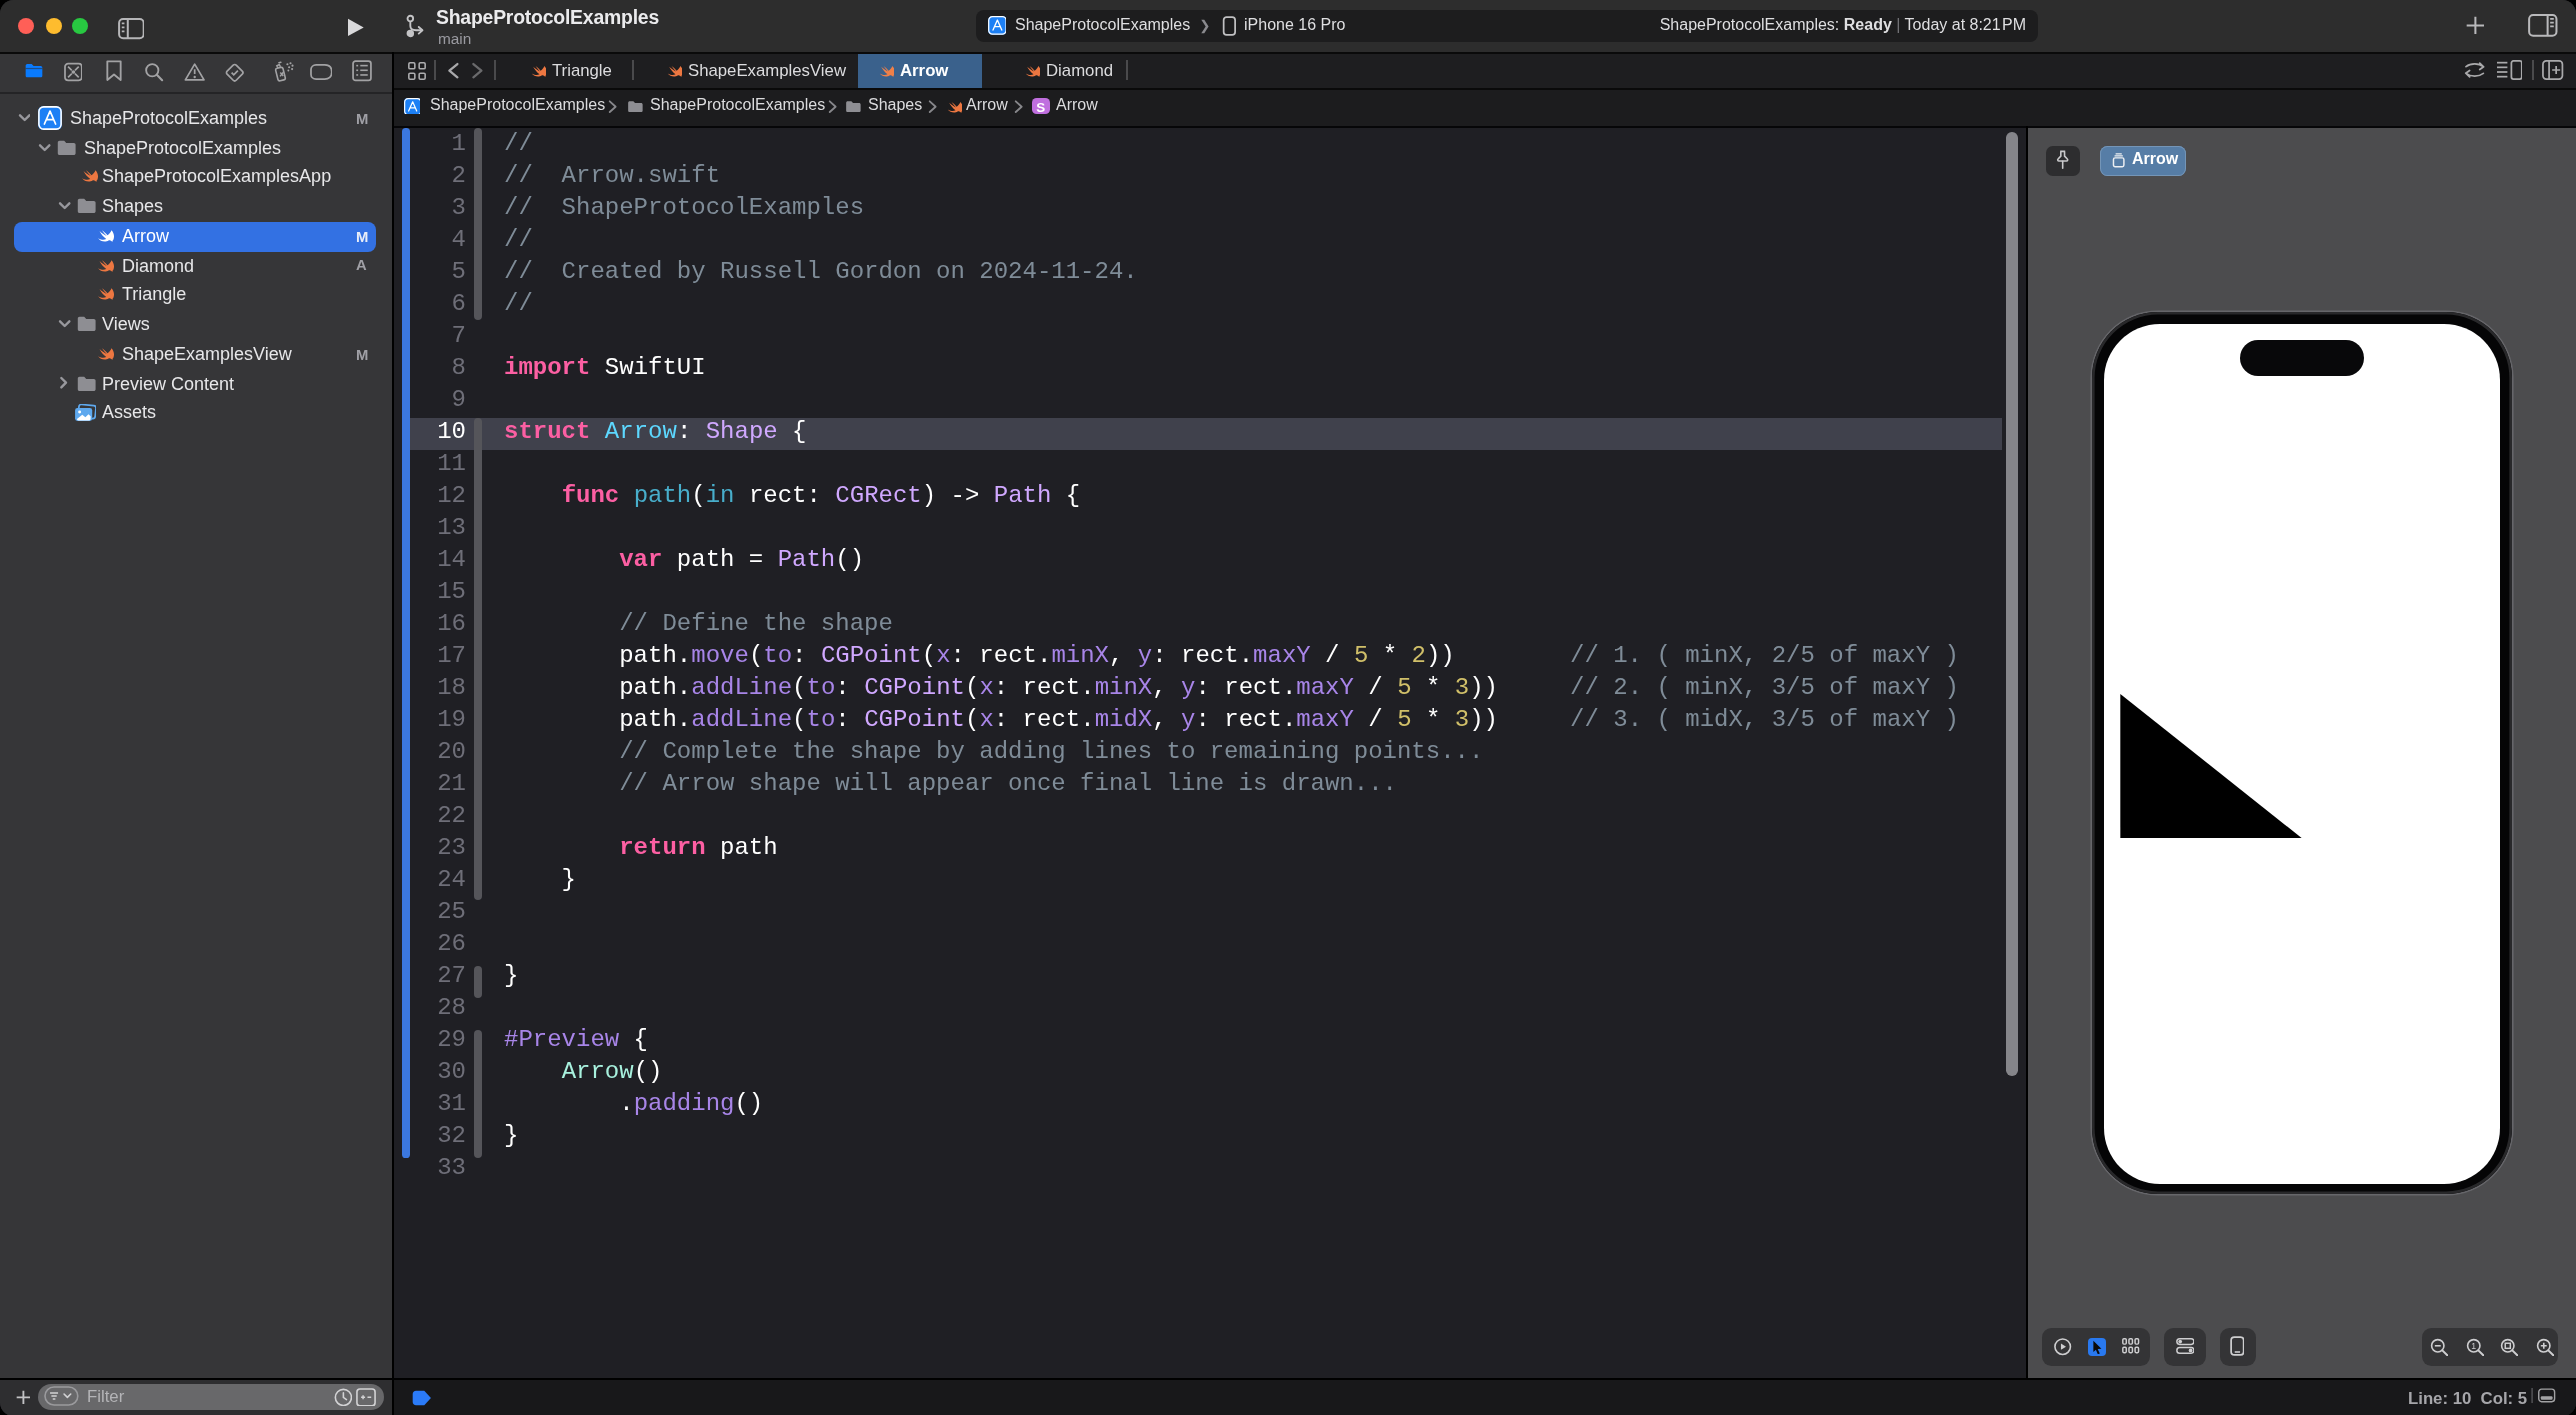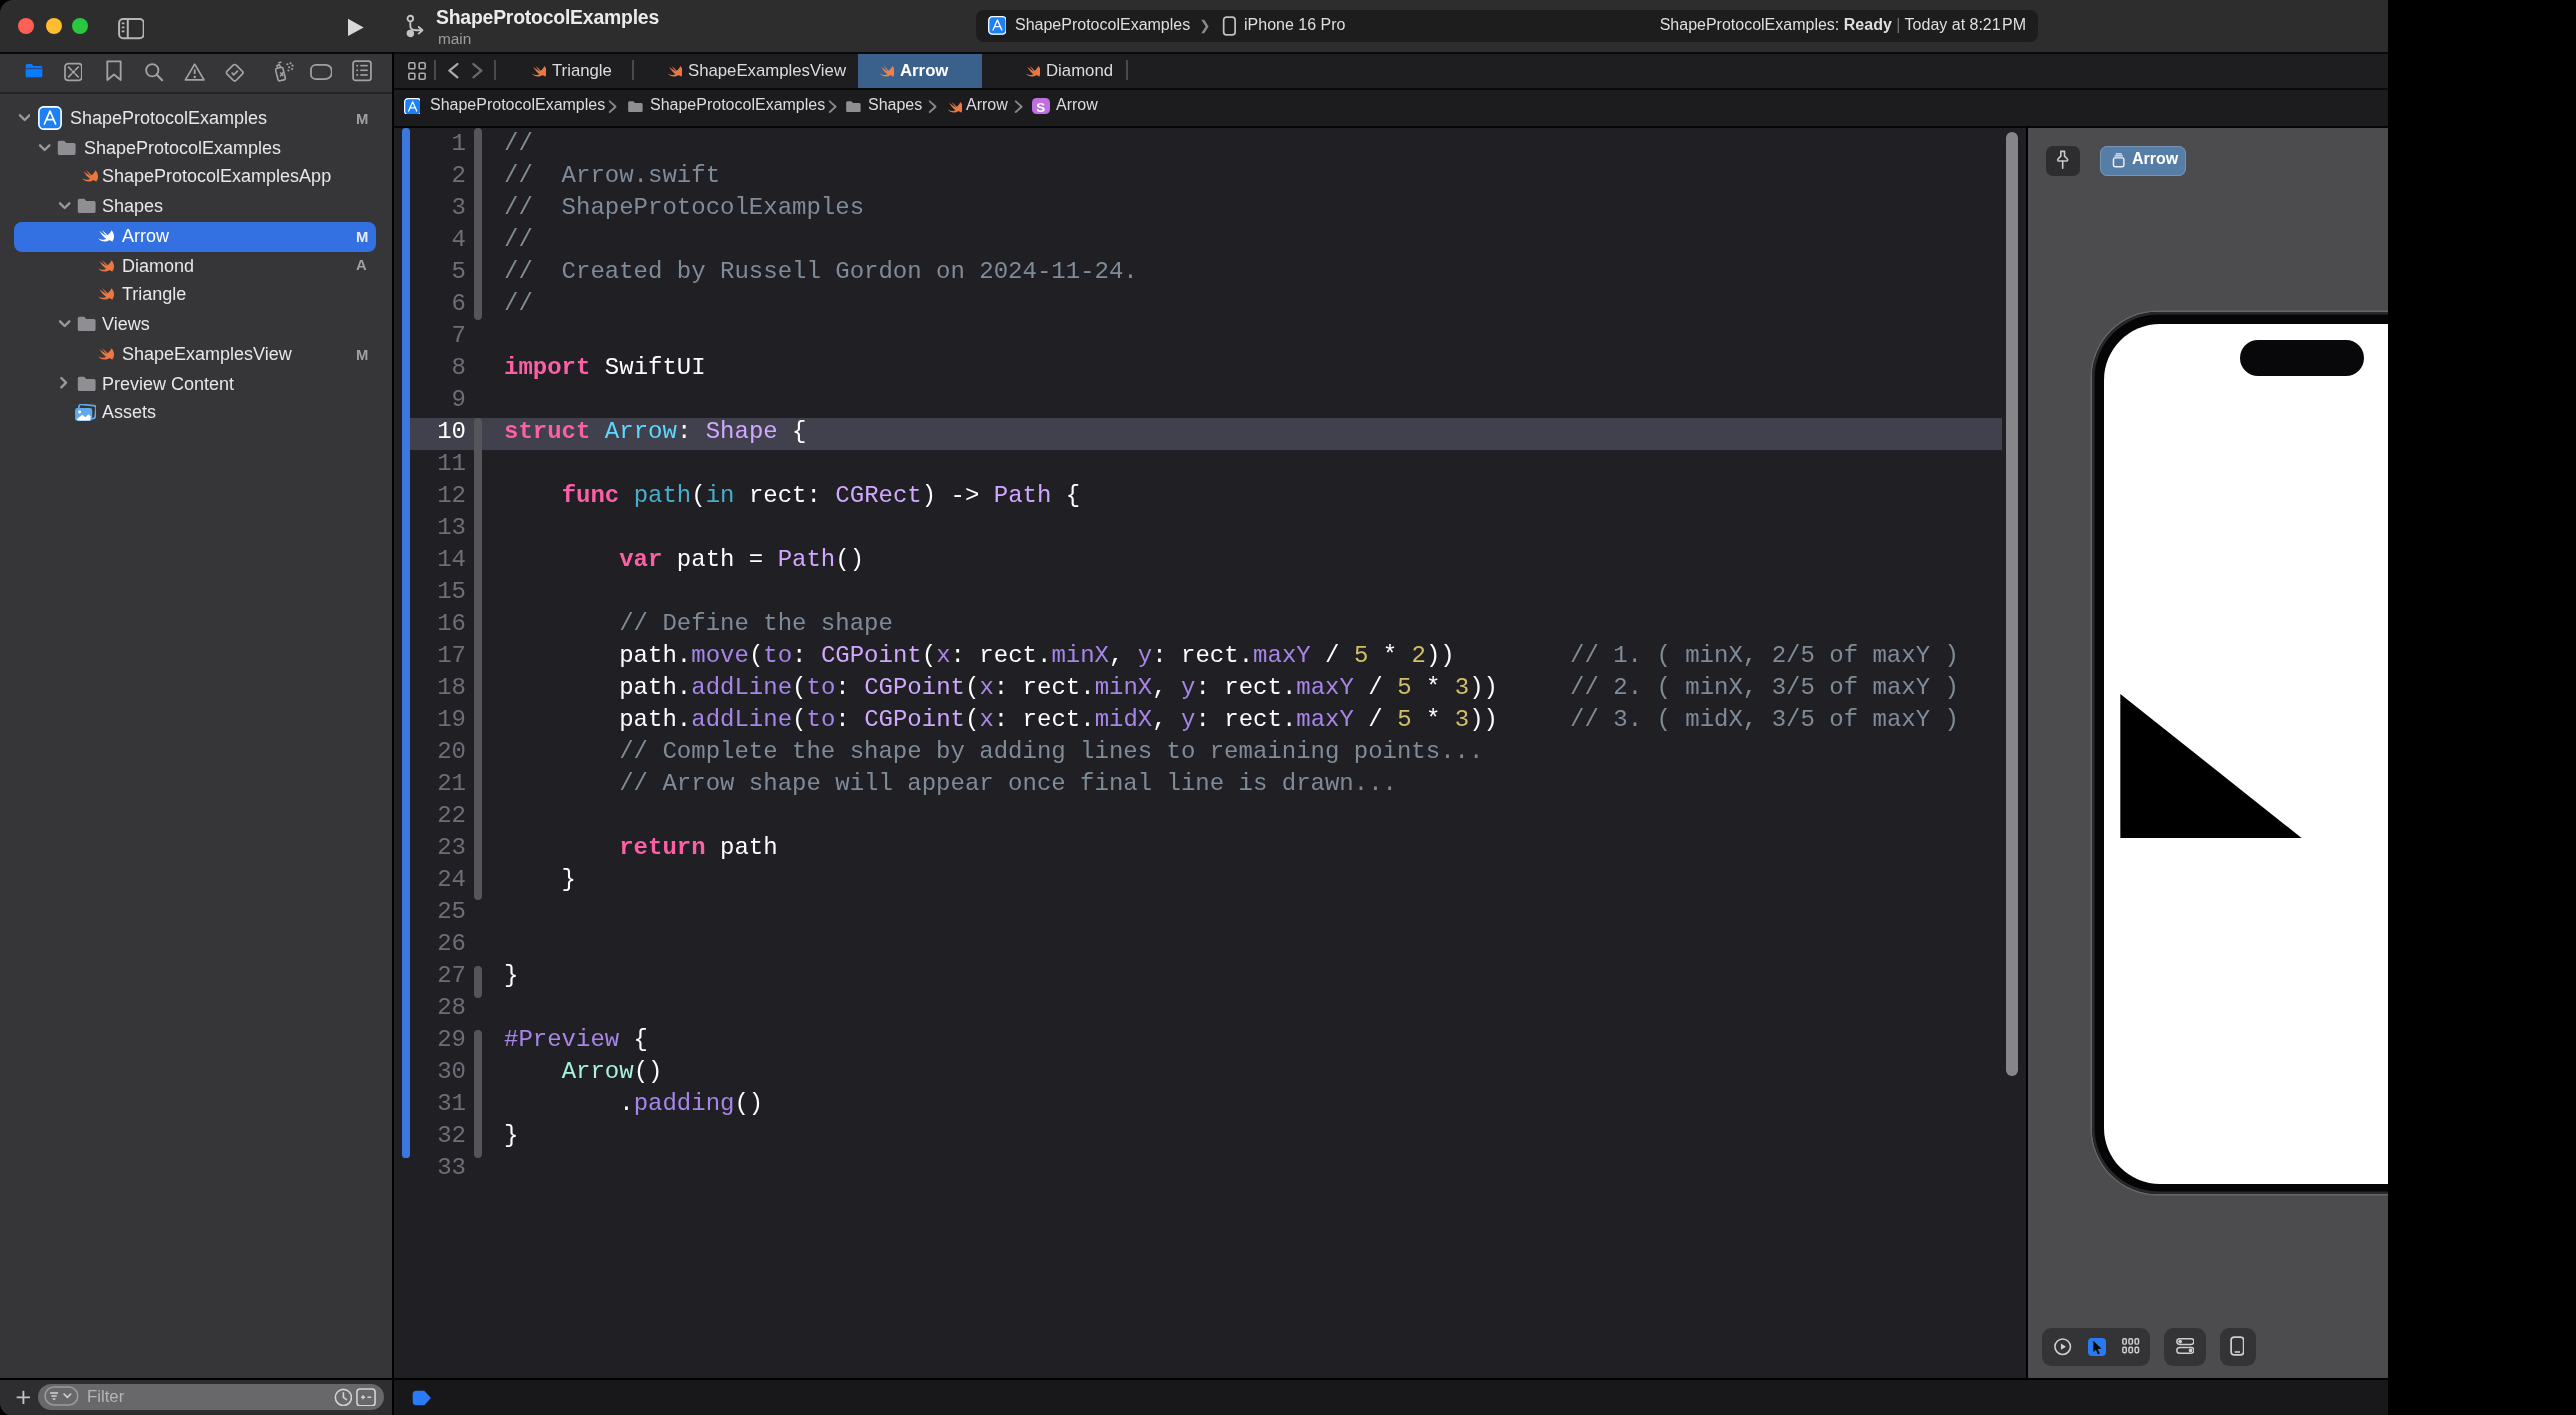--- a/index.html
+++ b/index.html
@@ -1,16 +1,16 @@
 <!DOCTYPE html>
 <html style="font-size:10.7px"><head>
 <meta charset="utf-8">
 <style>
   html,body{margin:0;padding:0;background:#000;}
-  #stage{width:2388px;height:1415px;overflow:hidden;position:relative;background:#000;}
+  #stage{width:2576px;height:1415px;overflow:hidden;position:relative;background:#000;}
   #root{width:1288px;height:708px;transform:scale(2);transform-origin:0 0;position:relative;
         font-family:"Liberation Sans",sans-serif;-webkit-font-smoothing:antialiased;}
   .abs{position:absolute;}
   #win{position:absolute;left:0;top:0;width:1288px;height:708px;border-radius:6.7px;overflow:hidden;background:#1F1F24;}
   .tl{border-radius:50%;width:8px;height:8px;top:8.7px;}
   .mono{font-family:"Liberation Mono",monospace;}
   .kw{color:#FC5FA3;font-weight:bold;}
   .cm{color:#7F8C98;}
   .ty{color:#D0A8FF;}
   .tyd{color:#5DD8FF;}

